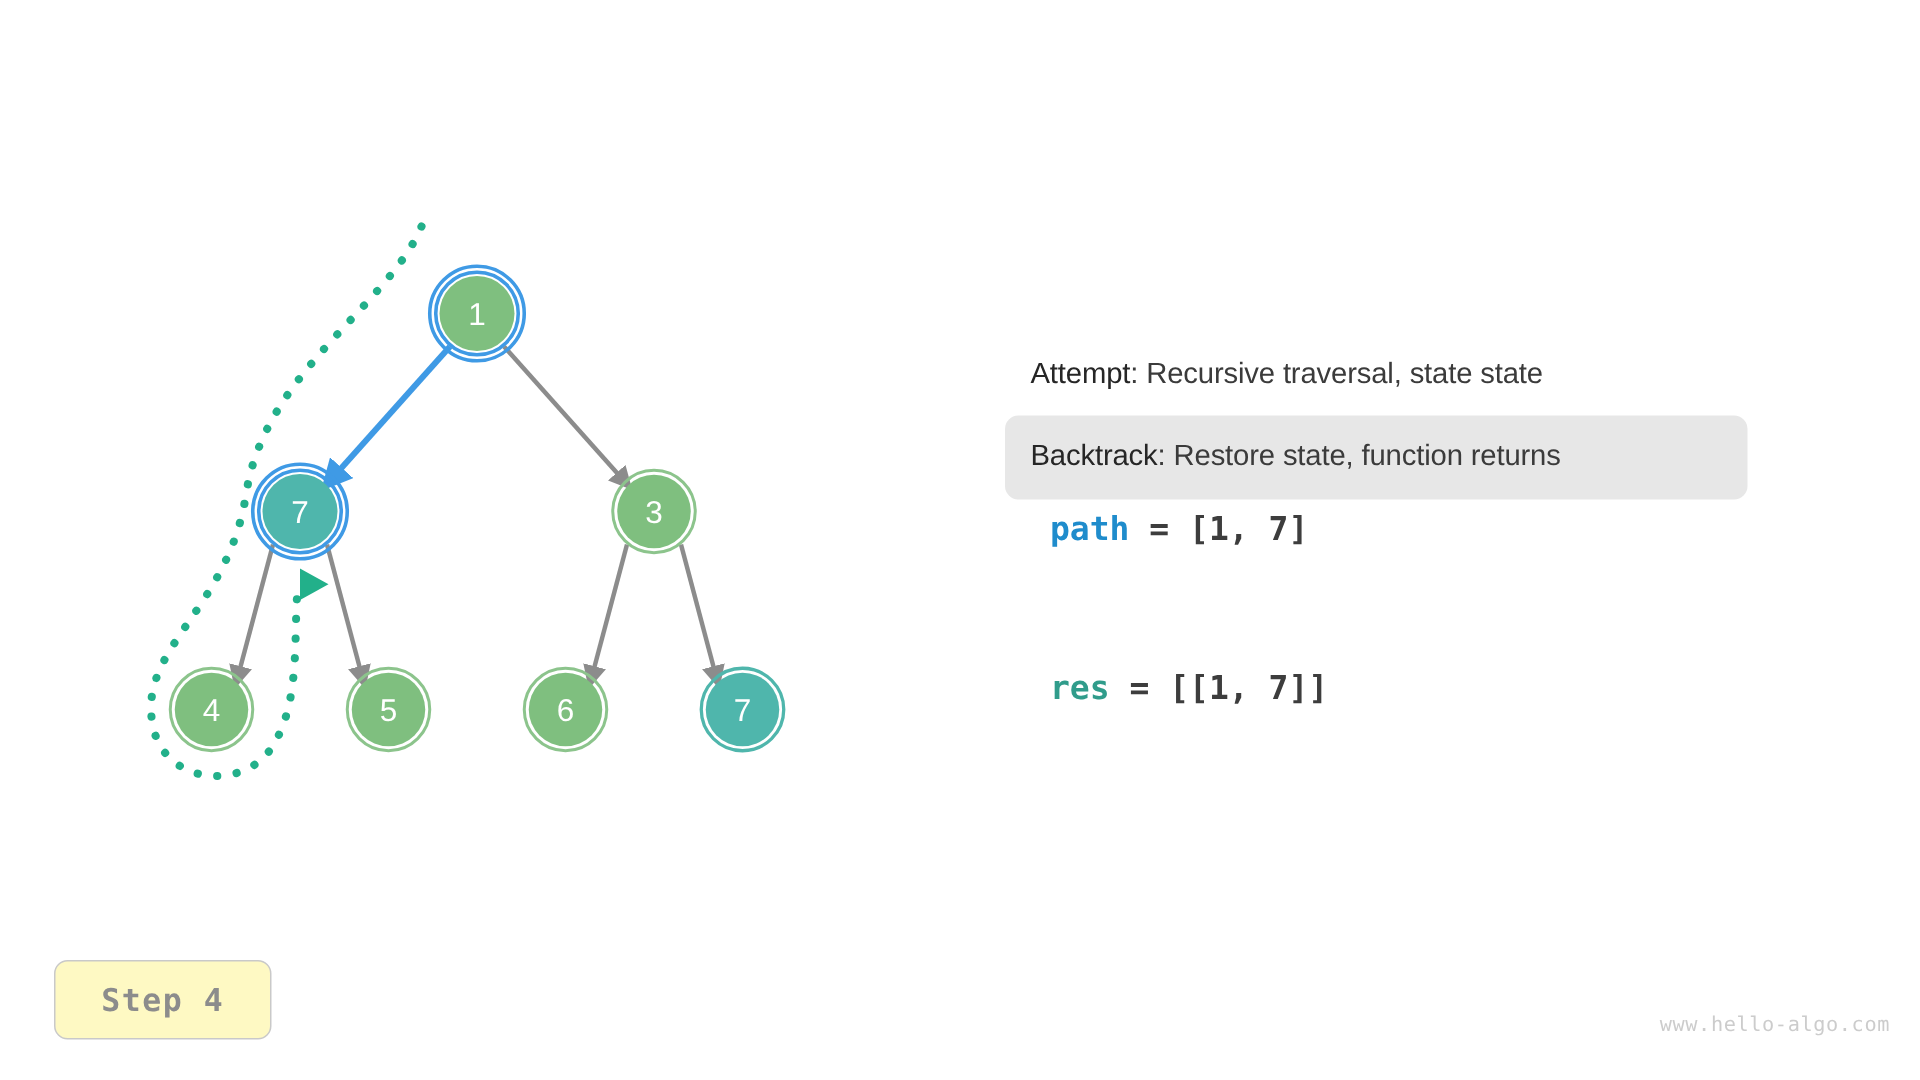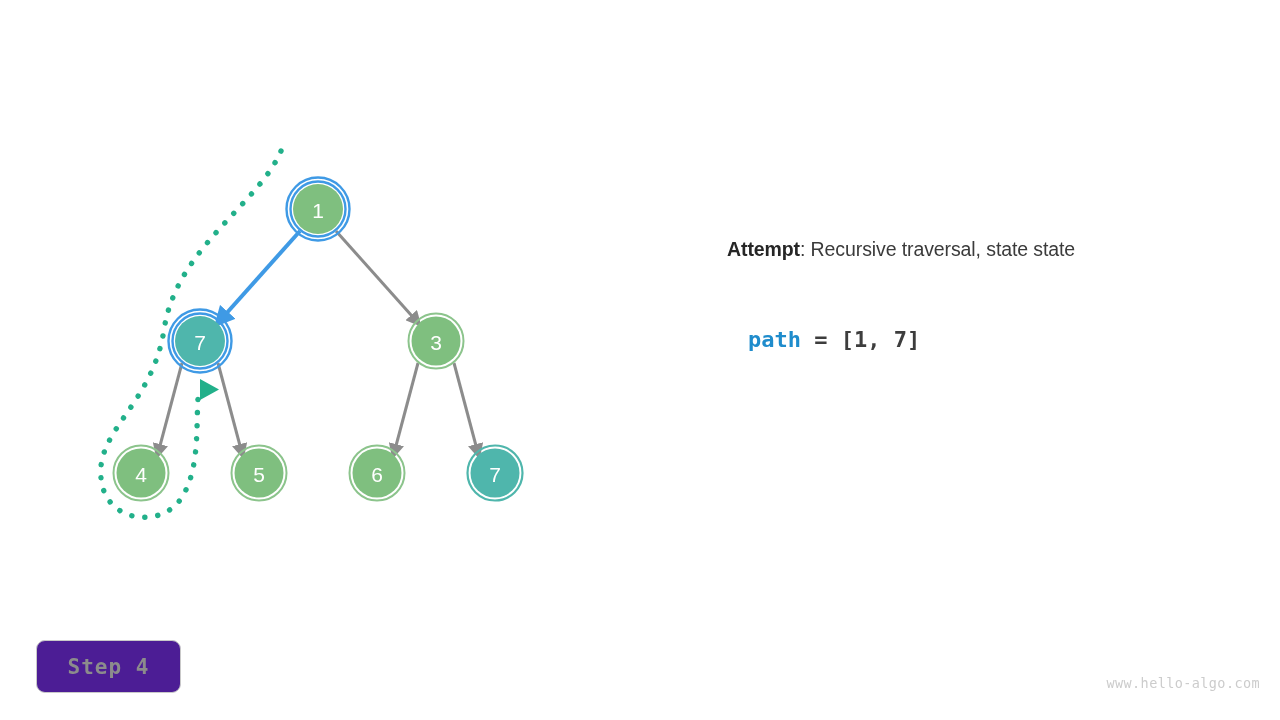--- a/index.html
+++ b/index.html
@@ -45,23 +45,22 @@
   }
   .desc-line {
     font-size: 19.5px;
     color: #3b3b3b;
     line-height: 1.5;
     letter-spacing: -0.1px;
     white-space: nowrap;
     padding: 2px 0 2px 0;
   }
   .desc-line b {
-    font-weight: bold;
+    font-weight: normal;
     color: #262626;
-    margin-left: 40px;
   }
   .desc-row {
     display: block;
     padding: 11px 17px;
     margin-left: -17px;
     border-radius: 9px;
   }
   .desc-row.highlight {
     background: #e7e7e7;
     width: 461px;
@@ -70,33 +69,33 @@
     font-family: "DejaVu Sans Mono", "Liberation Mono", monospace;
     font-size: 22px;
     font-weight: bold;
     white-space: pre;
     color: #3d3d3d;
     letter-spacing: 0px;
   }
   .var-name-path { color: #1f8ccc; }
   .var-name-res  { color: #309c8b; }
   .var-eq, .var-val { color: #3d3d3d; font-weight: bold; }
-  #path-line { position: absolute; left: 700px; top: 327px; margin-left: 48px; }
+  #path-line { position: absolute; left: 700px; top: 341px; }
   #res-line  { position: absolute; left: 700px; top: 447px; }
   
   #step-badge {
     position: absolute;
     left: 36px;
     top: 640px;
     width: 145px;
     height: 53px;
     box-sizing: border-box;
     border: 1px solid #c9c9c9;
     border-radius: 9px;
-    background: #4c1d95;
+    background: #fef9c3;
     display: flex;
     align-items: center;
     justify-content: center;
   }
   #step-badge span {
     font-family: "DejaVu Sans Mono", "Liberation Mono", monospace;
     font-size: 21px;
     font-weight: bold;
     color: #8c8c8c;
     letter-spacing: 1px;
@@ -190,24 +189,28 @@
       <text class="node-text" x="495" y="474">7</text>
     </g>
   </svg>
 
   <div id="info-panel">
 
     <div class="desc-row">
       <div class="desc-line"><b>Attempt</b><span>: </span><span>Recursive traversal, state state</span></div>
     </div>
 
+    <div class="desc-row highlight">
+      <div class="desc-line"><b>Backtrack</b><span>: </span><span>Restore state, function returns</span></div>
+    </div>
   </div>
 
   <div id="path-line" class="var-line"><span class="var-name-path">path</span><span class="var-eq"> = </span><span class="var-val">[1, 7]</span></div>
 
+  <div id="res-line" class="var-line"><span class="var-name-res">res</span><span class="var-eq"> = </span><span class="var-val">[[1, 7]]</span></div>
 
   <div id="step-badge">
     <span>Step 4</span>
   </div>
 
   <div id="footer-url">www.hello-algo.com</div>
 
 </div>
 
 </body></html>

